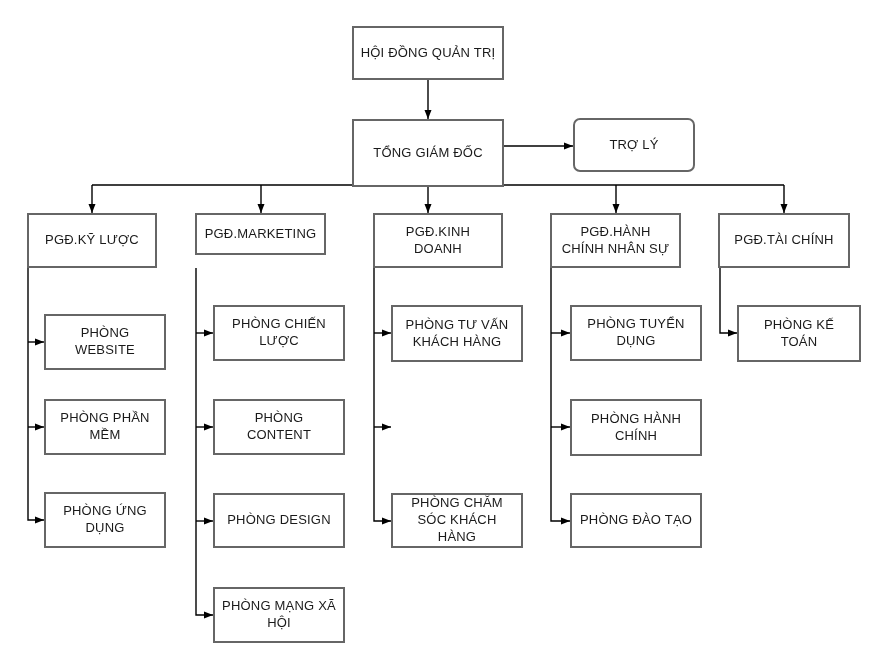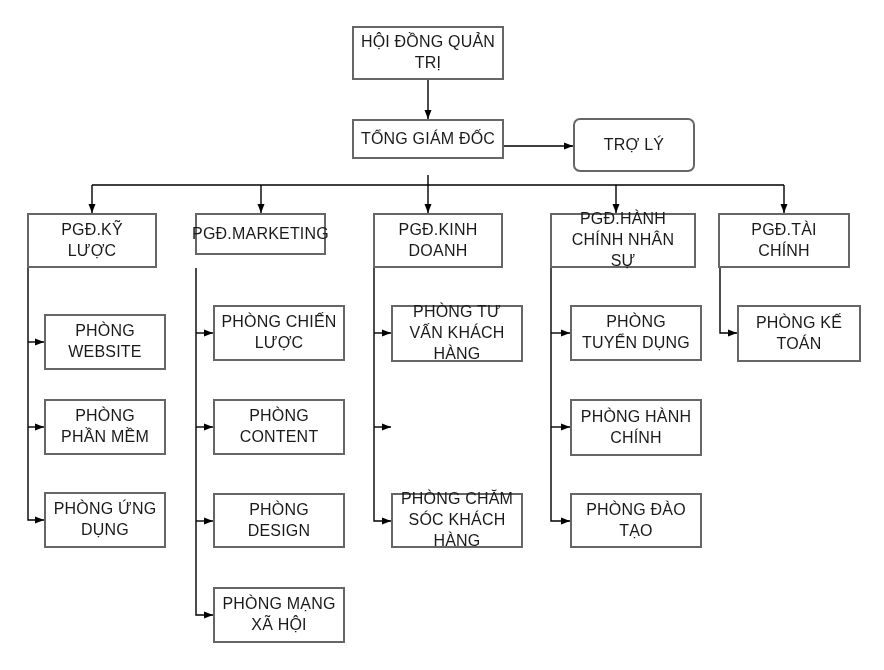--- a/index.html
+++ b/index.html
@@ -30,34 +30,34 @@
   }
   .node {
     position: absolute;
     display: flex;
     align-items: center;
     justify-content: center;
     text-align: center;
     background: var(--box-fill, #ffffff);
     border: 2px solid var(--box-border, #666666);
     color: var(--text, #1a1a1a);
-    font-size: 16px;
+    font-size: 13px;
     line-height: 1.3;
     padding: 2px 6px;
     letter-spacing: 0.2px;
   }
   
   .n-board     { left: 352px; top: 26px;  width: 152px; height: 54px; }
-  .n-ceo       { left: 352px; top: 119px; width: 152px; height: 40px; }
+  .n-ceo       { left: 352px; top: 119px; width: 152px; height: 68px; }
   .n-assistant { left: 573px; top: 118px; width: 122px; height: 54px; border-radius: 7px; }
   
   .n-d0 { left: 27px;  top: 213px; width: 130px; height: 55px; }
   .n-d1 { left: 195px; top: 213px; width: 131px; height: 42px; }
   .n-d2 { left: 373px; top: 213px; width: 130px; height: 55px; }
-  .n-d3 { left: 550px; top: 213px; width: 146px; height: 55px; }
+  .n-d3 { left: 550px; top: 213px; width: 131px; height: 55px; }
   .n-d4 { left: 718px; top: 213px; width: 132px; height: 55px; }
   
   .n-c00 { left: 44px; top: 314px; width: 122px; height: 56px; }
   .n-c01 { left: 44px; top: 399px; width: 122px; height: 56px; }
   .n-c02 { left: 44px; top: 492px; width: 122px; height: 56px; }
   
   .n-c10 { left: 213px; top: 305px; width: 132px; height: 56px; }
   .n-c11 { left: 213px; top: 399px; width: 132px; height: 56px; }
   .n-c12 { left: 213px; top: 493px; width: 132px; height: 55px; }
   .n-c13 { left: 213px; top: 587px; width: 132px; height: 56px; }

